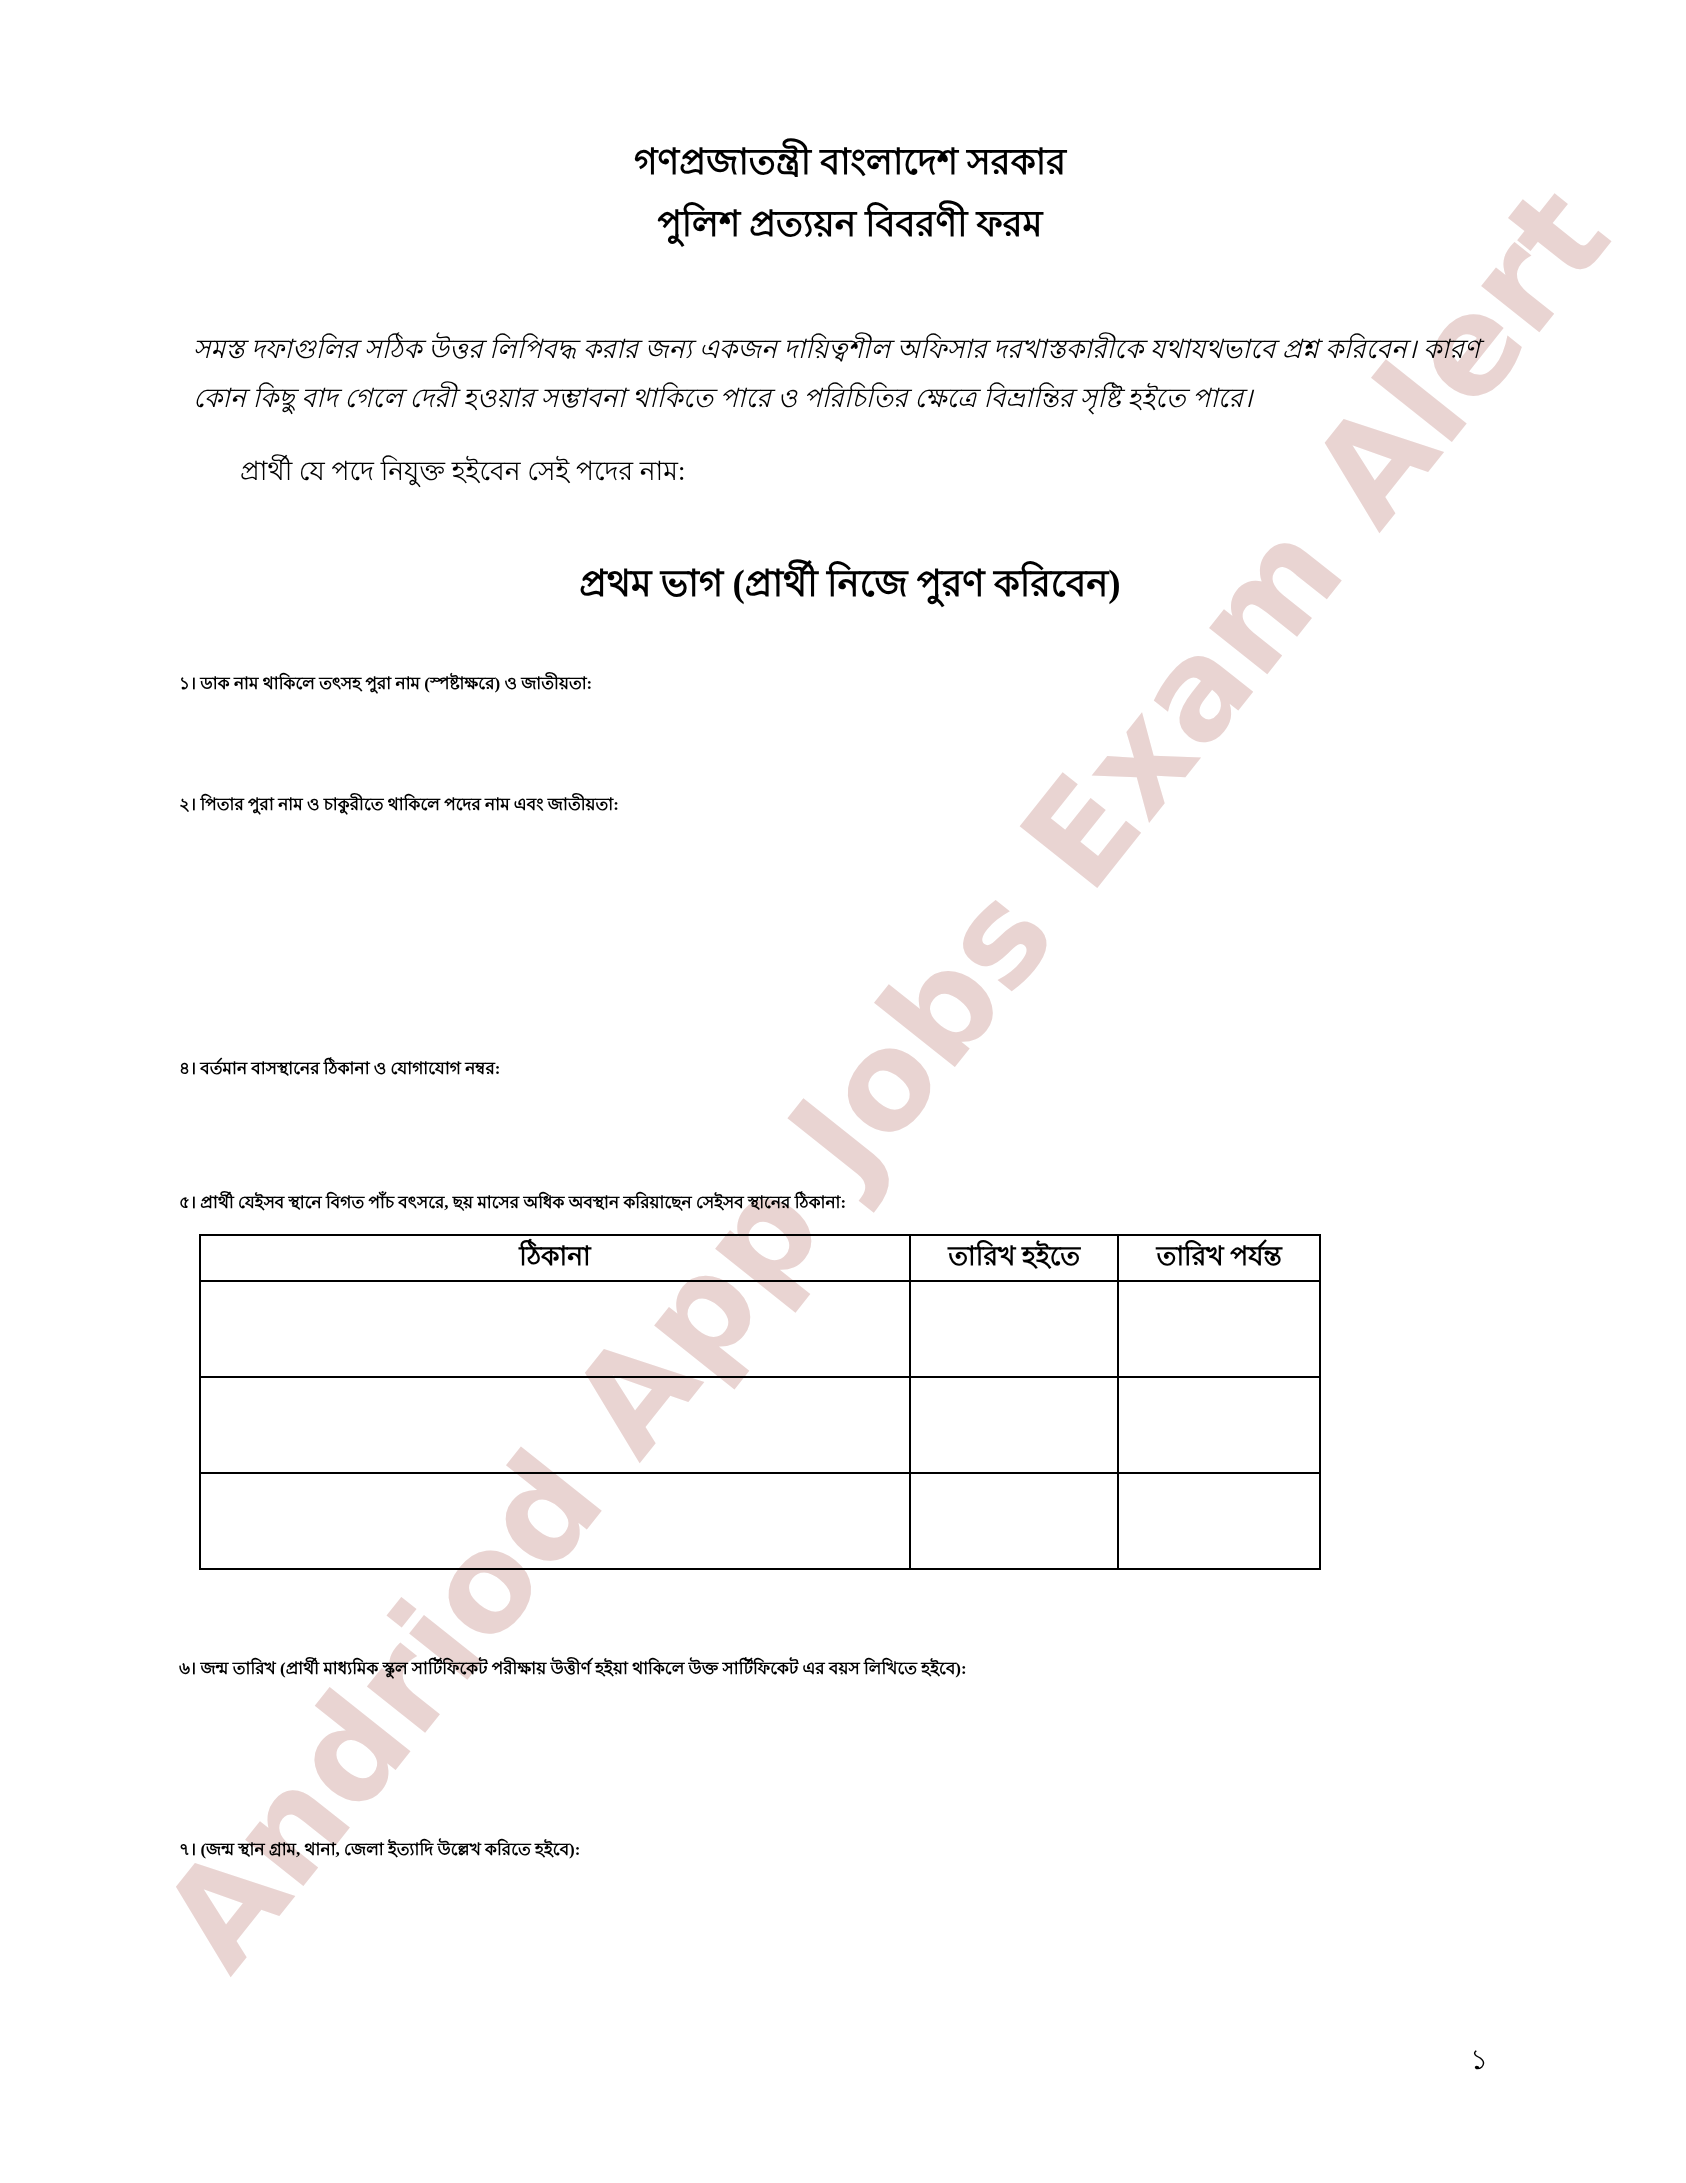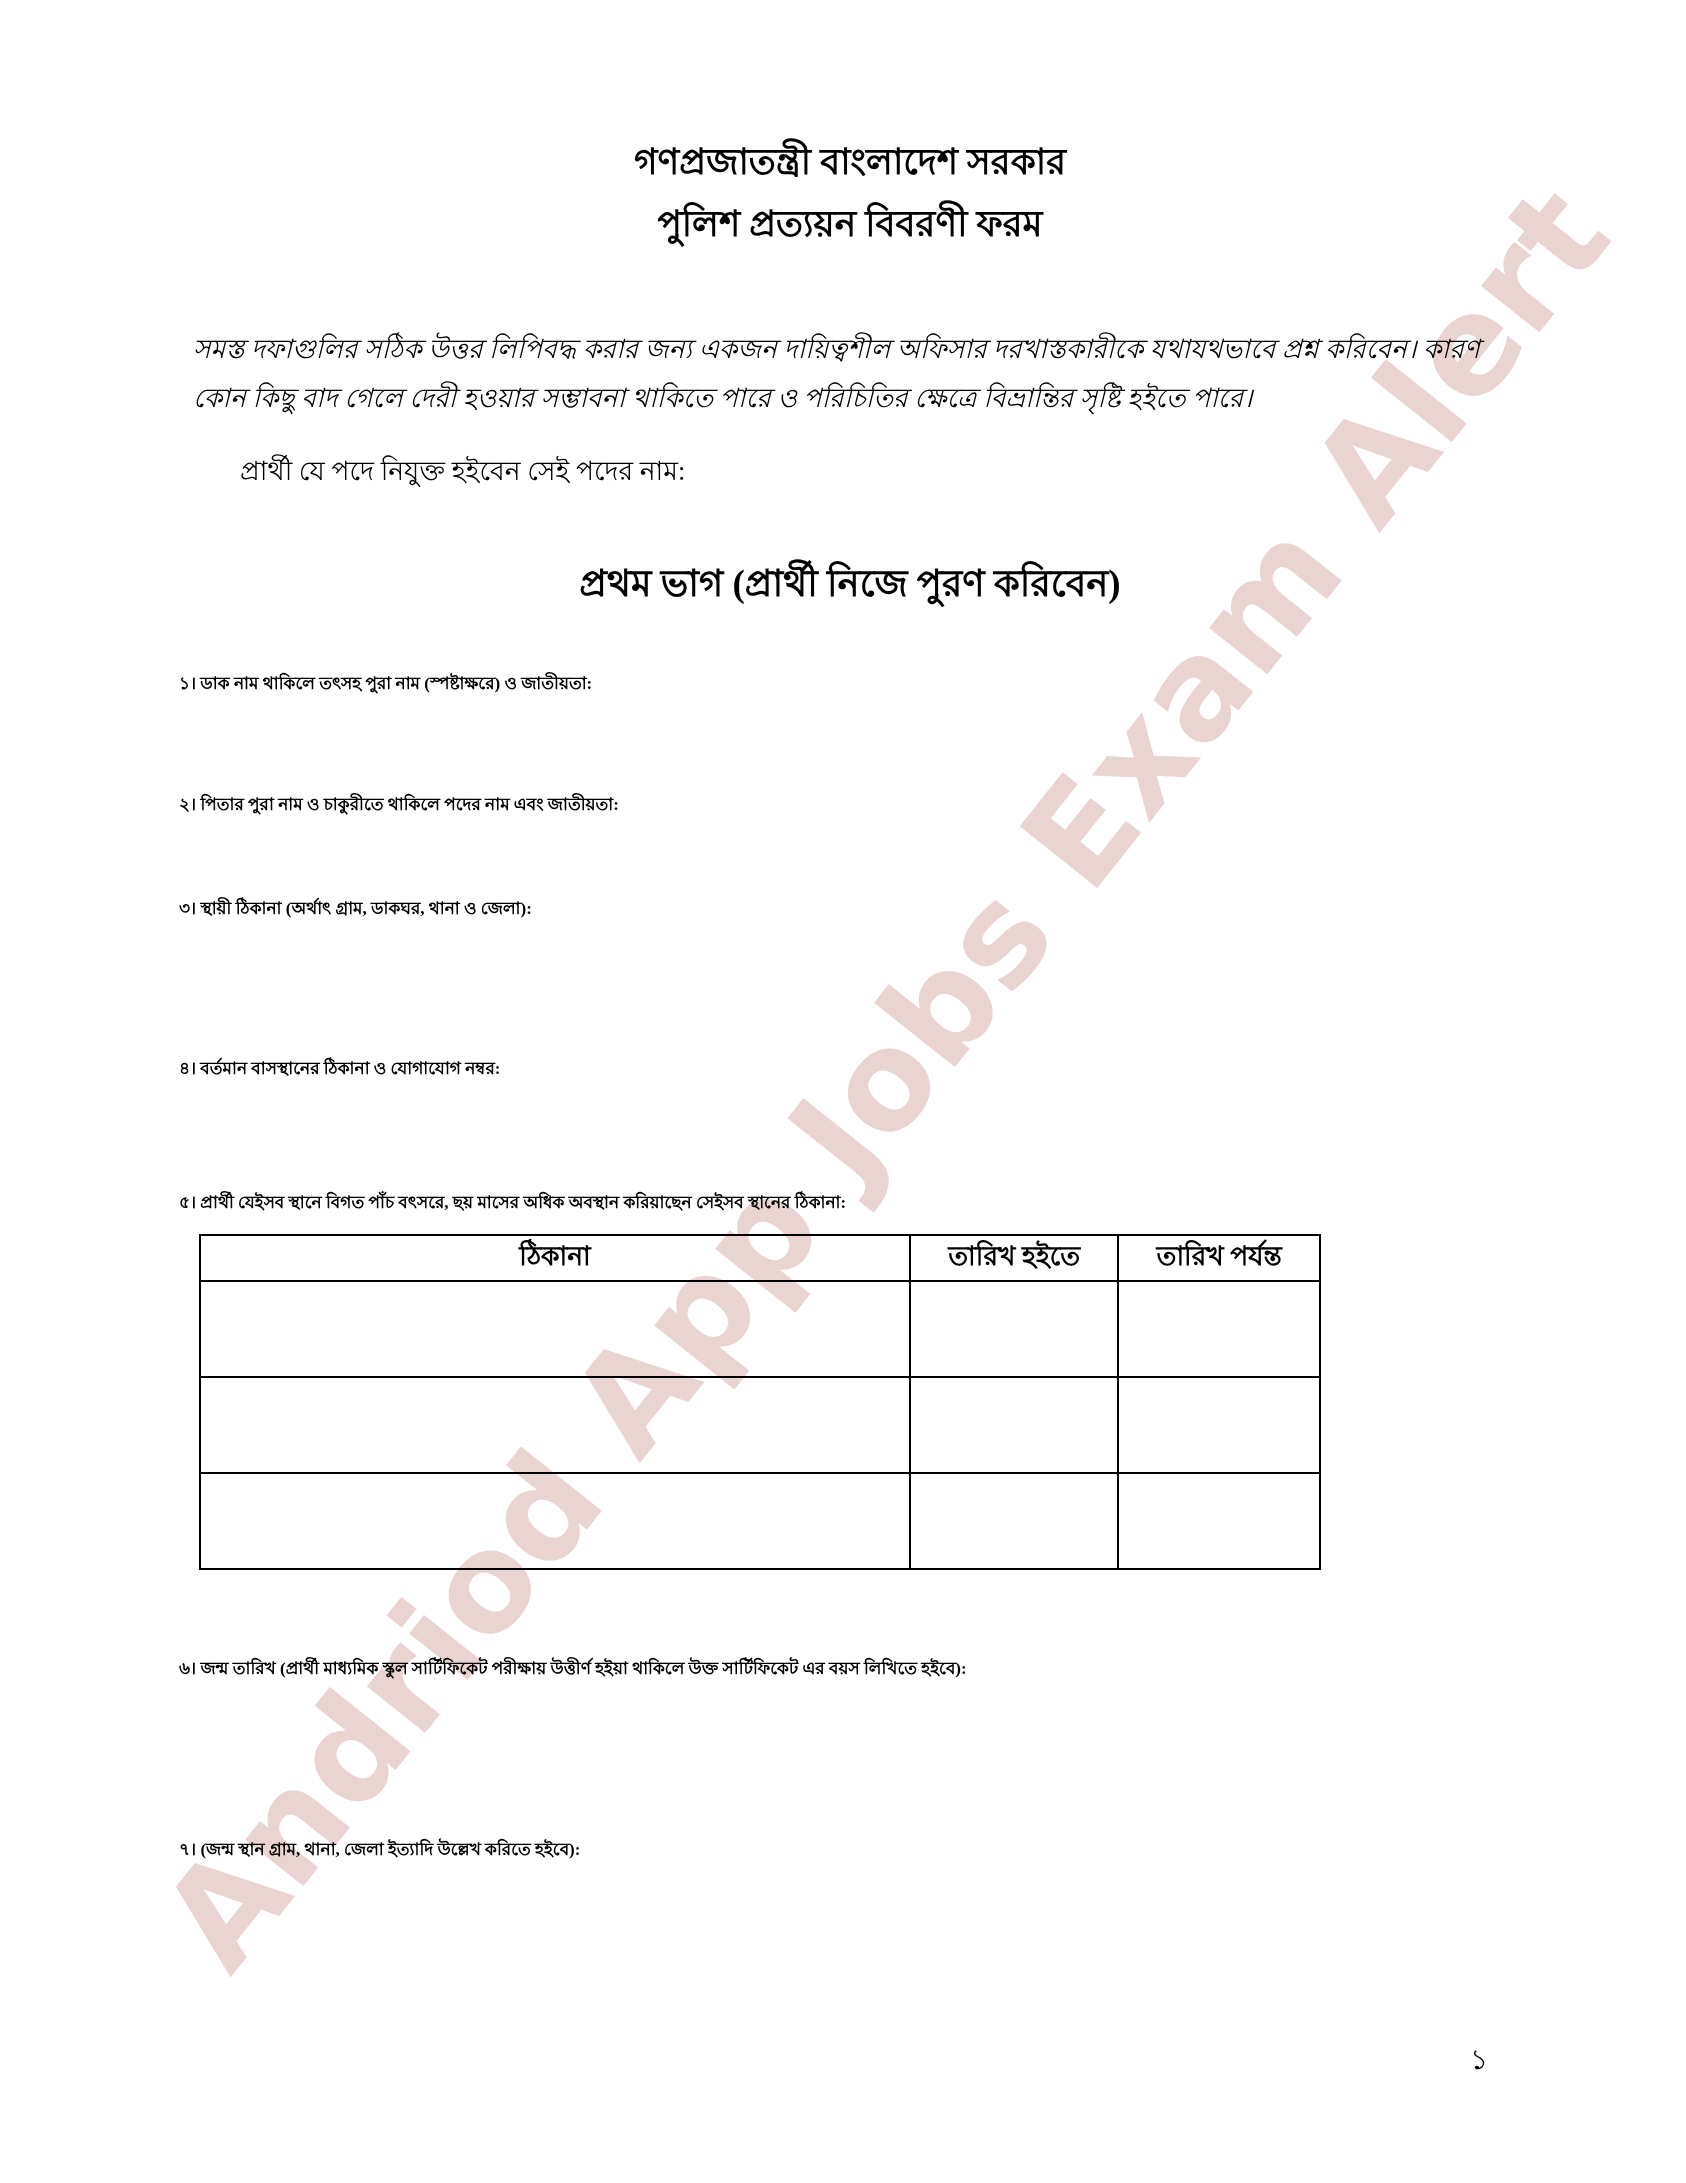--- a/index.html
+++ b/index.html
@@ -98,21 +98,20 @@
   </div>
 
   <div class="abs bodytext" style="top:447px;left:200px;width:1323px;margin-left:40px;">প্রার্থী যে পদে নিযুক্ত হইবেন সেই পদের নাম:</div>
 
   <div class="abs center-block section-heading underlined" style="top:554px;">প্রথম ভাগ (প্রার্থী নিজে পুরণ করিবেন)</div>
 
   <div class="abs item" style="top:665px;">১। ডাক নাম থাকিলে তৎসহ পুরা নাম (স্পষ্টাক্ষরে) ও জাতীয়তা:</div>
 
   <div class="abs item" style="top:786px;">২। পিতার পুরা নাম ও চাকুরীতে থাকিলে পদের নাম এবং জাতীয়তা:</div>
 
-  <div class="abs item" style="top:890px;">৩। স্থায়ী ঠিকানা (অর্থাৎ গ্রাম, ডাকঘর, থানা ও জেলা):</div>
 
   <div class="abs item" style="top:1050px;">৪। বর্তমান বাসস্থানের ঠিকানা ও যোগাযোগ নম্বর:</div>
 
   <div class="abs item" style="top:1184px;">৫। প্রার্থী যেইসব স্থানে বিগত পাঁচ বৎসরে, ছয় মাসের অধিক অবস্থান করিয়াছেন সেইসব স্থানের ঠিকানা:</div>
 
   <table class="addr">
     <colgroup>
       <col class="col-address">
       <col class="col-from">
       <col class="col-to">

